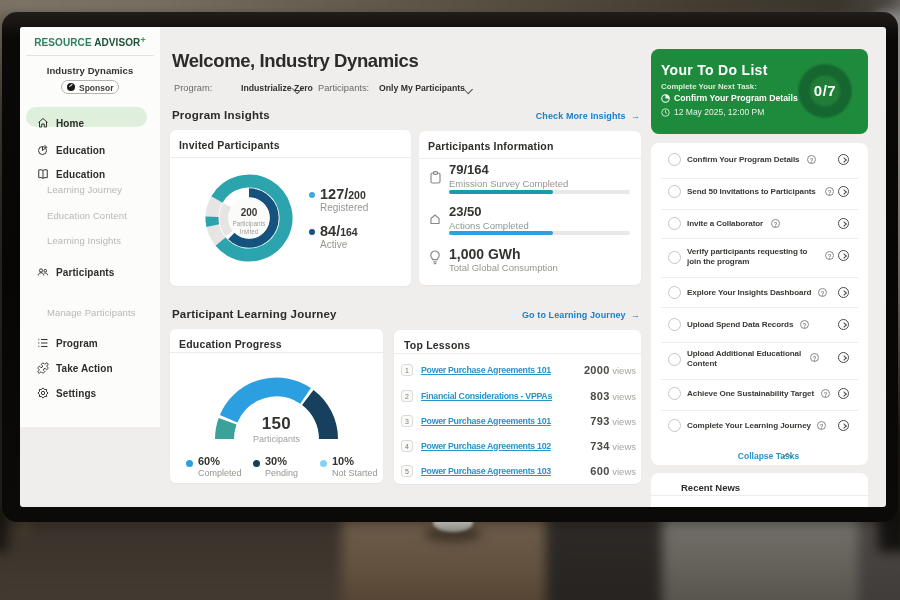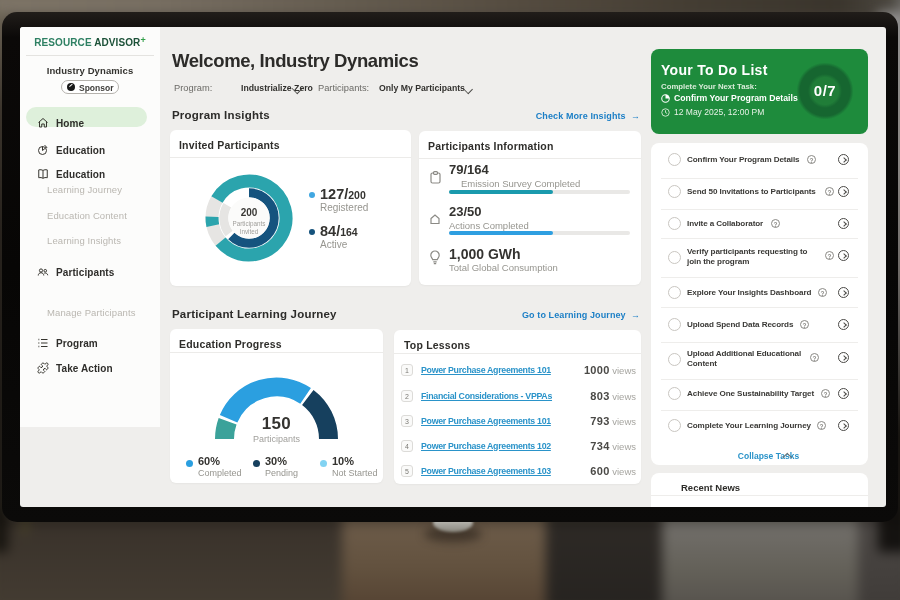--- a/index.html
+++ b/index.html
@@ -160,20 +160,27 @@
             <path d="M3 5 H4.5 M3 12 H4.5 M3 19 H4.5" stroke-width="2.6"></path>
           </svg>
         <span class="tx">Program</span>
         </div>
       <div class="abs navitem" style="top:325px;">
         <svg class="ic" viewBox="0 0 24 24" fill="none" stroke="#36352f" stroke-width="2" stroke-linejoin="round">
             <path d="M19.439 7.85c-.049.322.059.648.289.878l1.568 1.568c.47.47.706 1.087.706 1.704s-.235 1.233-.706 1.704l-1.611 1.611a.98.98 0 0 1-.837.276c-.47-.07-.802-.48-.968-.925a2.501 2.501 0 1 0-3.214 3.214c.446.166.855.497.925.968a.979.979 0 0 1-.276.837l-1.61 1.61a2.404 2.404 0 0 1-1.705.707 2.402 2.402 0 0 1-1.704-.706l-1.568-1.568a1.026 1.026 0 0 0-.877-.29c-.493.074-.84.504-1.02.968a2.5 2.5 0 1 1-3.237-3.237c.464-.18.894-.527.967-1.02a1.026 1.026 0 0 0-.289-.877l-1.568-1.568A2.402 2.402 0 0 1 1.998 12c0-.617.236-1.234.706-1.704L4.23 8.77c.24-.24.581-.353.917-.303.515.077.877.528 1.073 1.01a2.5 2.5 0 1 0 3.259-3.259c-.482-.196-.933-.558-1.01-1.073-.05-.336.062-.676.303-.917l1.525-1.525A2.402 2.402 0 0 1 12 1.998c.617 0 1.234.236 1.704.706l1.568 1.568c.23.23.556.338.877.29.493-.074.84-.504 1.02-.968a2.5 2.5 0 1 1 3.237 3.237c-.464.18-.894.527-.967 1.02Z"></path>
           </svg>
         <span class="tx">Take Action</span>
         </div>
+      <div class="abs navitem" style="top:350px;">
+        <svg class="ic" viewBox="0 0 24 24" fill="none" stroke="#36352f" stroke-width="2" stroke-linejoin="round">
+            <path d="M12.0 1.8 L9.1 5.0 L4.8 4.8 L5.0 9.1 L1.8 12.0 L5.0 14.9 L4.8 19.2 L9.1 19.0 L12.0 22.2 L14.9 19.0 L19.2 19.2 L19.0 14.9 L22.2 12.0 L19.0 9.1 L19.2 4.8 L14.9 5.0 Z"></path>
+            <circle cx="12" cy="12" r="3.4"></circle>
+          </svg>
+        <span class="tx">Settings</span>
+        </div>
     </div>
 
     <div class="abs h1">Welcome, Industry Dynamics</div>
     <div class="abs ctrl" style="left:154px;">Program:</div>
     <div class="abs ctrlb" style="left:198px;margin-left:23px;">Industrialize Zero</div>
       <div class="abs chev" style="left:273px; top:58px;"></div>
     <div class="abs ctrl" style="left:298px;">Participants:</div>
     <div class="abs ctrlb" style="left:359px;">Only My Participants</div>
       <div class="abs chev" style="left:444px; top:58px;"></div>
     <div class="abs sect" style="left:152px; top:82px;">Program Insights</div>
@@ -204,21 +211,21 @@
     </div>
 
     <div class="abs card" id="card2">
       <div class="ctitle">Participants Information</div>
       <div class="cdiv" style="top:27px;"></div>
       <svg class="abs" style="left:11px; top:40px;" width="11" height="13" viewBox="0 0 11 13" fill="none" stroke="#8b8a85" stroke-width="1.2">
           <rect x="1" y="2" width="9" height="10" rx="1.5"></rect>
           <rect x="3.5" y="0.7" width="4" height="2.6" rx="1" fill="#fff"></rect>
         </svg>
       <div class="abs" style="left:30px; top:31px; font-size:13px; font-weight:bold; color:#343330;">79/164</div>
-      <div class="abs" style="left:42px; top:47px; font-size:9.5px; color:#96958f;">Emission Survey Completed</div>
+      <div class="abs" style="left:30px; top:47px; font-size:9.5px; color:#96958f;">Emission Survey Completed</div>
       <div class="abs" style="left:30px; top:59px; width:181px; height:4px; border-radius:2px; background:#e9e8e6;"></div>
       <div class="abs" style="left:30px; top:59px; width:104px; height:4px; border-radius:2px; background:#1a9aad;"></div>
       <svg class="abs" style="left:10px; top:82px;" width="12" height="12" viewBox="0 0 12 12" fill="none" stroke="#8b8a85" stroke-width="1.2">
           <path d="M2 5.5 L6 2 L10 5.5 V10.5 H2 Z"></path>
         </svg>
       <div class="abs" style="left:30px; top:73px; font-size:13px; font-weight:bold; color:#343330;">23/50</div>
       <div class="abs" style="left:30px; top:89px; font-size:9.5px; color:#96958f;">Actions Completed</div>
       <div class="abs" style="left:30px; top:100px; width:181px; height:4px; border-radius:2px; background:#e9e8e6;"></div>
       <div class="abs" style="left:30px; top:100px; width:104px; height:4px; border-radius:2px; background:#2e9fe1;"></div>
       <svg class="abs" style="left:10px; top:119px;" width="12" height="15" viewBox="0 0 12 15" fill="none" stroke="#8b8a85" stroke-width="1.2">
@@ -249,21 +256,21 @@
       <div class="abs" style="left:162px; top:126px; font-size:11px; font-weight:bold; color:#343330;">10%</div>
       <div class="abs" style="left:162px; top:139px; font-size:9px; color:#96958f;">Not&nbsp;Started</div>
     </div>
 
     <div class="abs card" id="card4">
       <div class="ctitle" style="left:10px;">Top Lessons</div>
       <div class="cdiv" style="top:23px;"></div>
       <div class="abs lrow" style="top:33px;">
           <span class="num">1</span>
           <span class="lnk">Power Purchase Agreements 101</span>
-          <span class="vws"><b>1000</b> views</span>
+          <span class="vws"><b>2000</b> views</span>
         </div>
       <div class="abs lrow" style="top:59px;">
           <span class="num">2</span>
           <span class="lnk">Financial Considerations - VPPAs</span>
           <span class="vws"><b>803</b> views</span>
         </div>
       <div class="abs lrow" style="top:84px;">
           <span class="num">3</span>
           <span class="lnk">Power Purchase Agreements 101</span>
           <span class="vws"><b>793</b> views</span>

